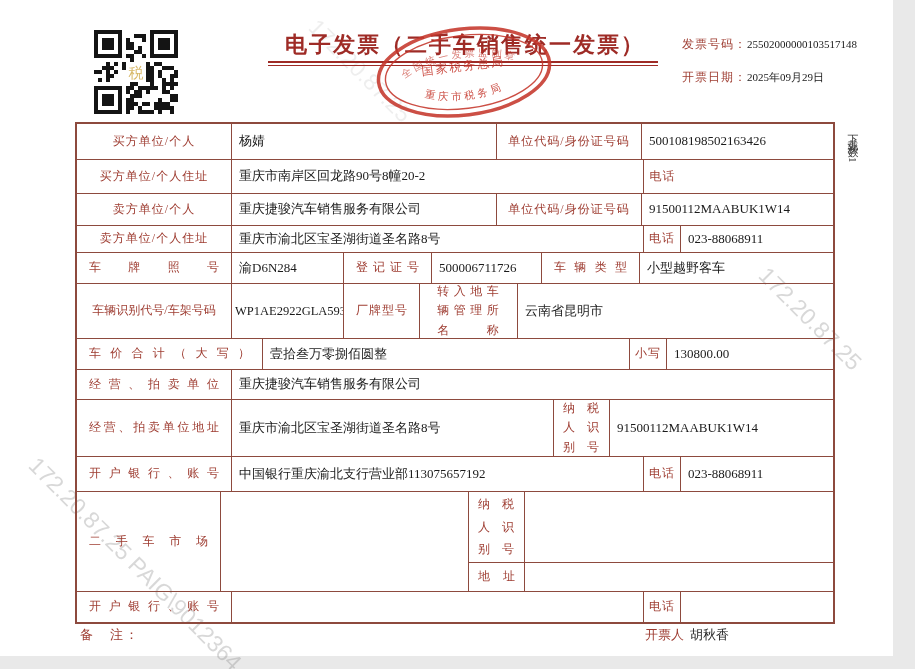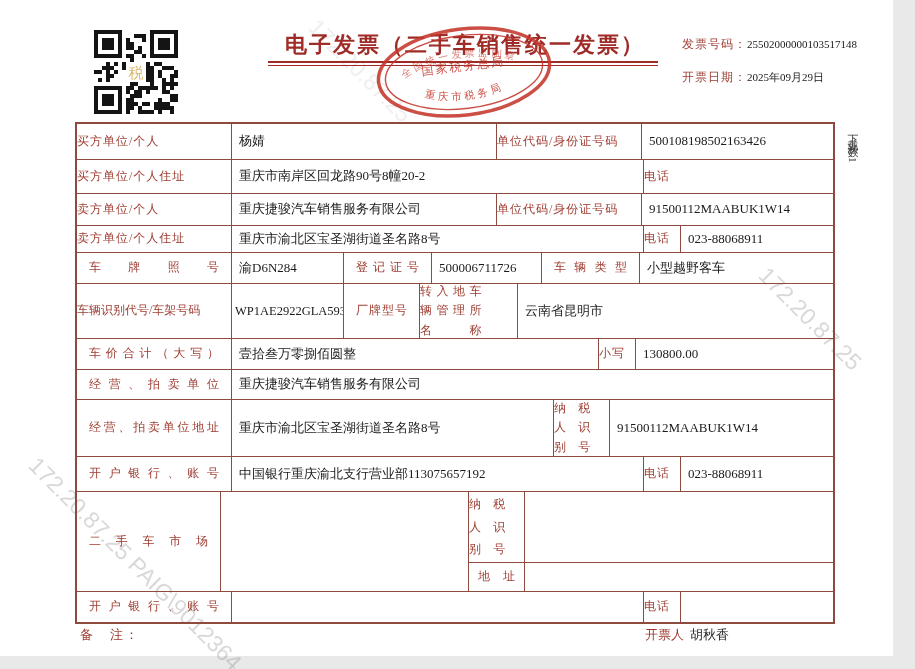--- a/index.html
+++ b/index.html
@@ -39,21 +39,21 @@
   
   .stamp{position:absolute;left:372px;top:24px;transform:rotate(-7deg);opacity:.88;}
 
   
   .qr{position:absolute;left:90px;top:28px;}
 
   
   .tbl{position:absolute;left:75px;top:122px;width:760px;border:2px solid var(--bd);background:transparent;}
   .row{display:flex;border-bottom:1px solid var(--bd);}
   .row:last-child{border-bottom:none;}
-  .c{border-right:1px solid var(--bd);display:flex;align-items:center;justify-content:flex-start;overflow:hidden;}
+  .c{border-right:1px solid var(--bd);display:flex;align-items:center;justify-content:center;overflow:hidden;}
   .c:last-child{border-right:none;}
   .lb{color:var(--lbl);font-size:12px;letter-spacing:1px;text-align:center;line-height:1.45;}
   .sp .t{display:block;width:100%;padding:0 12px;text-align:justify;text-align-last:justify;letter-spacing:0;}
   .w3{display:inline-block;width:3.1em;text-align:justify;text-align-last:justify;line-height:1.9;}
   .w5{display:inline-block;width:5.2em;text-align:justify;text-align-last:justify;line-height:1.6;}
   .vl{justify-content:flex-start;padding-left:7px;color:var(--ink);font-size:13px;line-height:1.3;}
   .subcol{display:flex;flex-direction:column;flex:1;}
   .subrow{display:flex;}
   .subrow .c:last-child{border-right:none;}
 
@@ -315,21 +315,21 @@
         <div class="c lb sp" style="width:76px">
             <span class="t">厂牌型号</span>
           </div>
         <div class="c lb" style="width:98px">
             <span class="w5">转入地车辆管理所名称</span>
           </div>
         <div class="c vl" style="flex:1">云南省昆明市</div>
       </div>
 
       <div class="row" style="height:31px">
-        <div class="c lb sp" style="width:155px">
+        <div class="c lb sp" style="width:186px">
             <span class="t">车价合计（大写）</span>
           </div>
         <div class="c vl" style="width:367px">壹拾叁万零捌佰圆整</div>
         <div class="c lb" style="width:37px">
             <span class="t">小写</span>
           </div>
         <div class="c vl" style="flex:1">130800.00</div>
       </div>
 
       <div class="row" style="height:30px">

